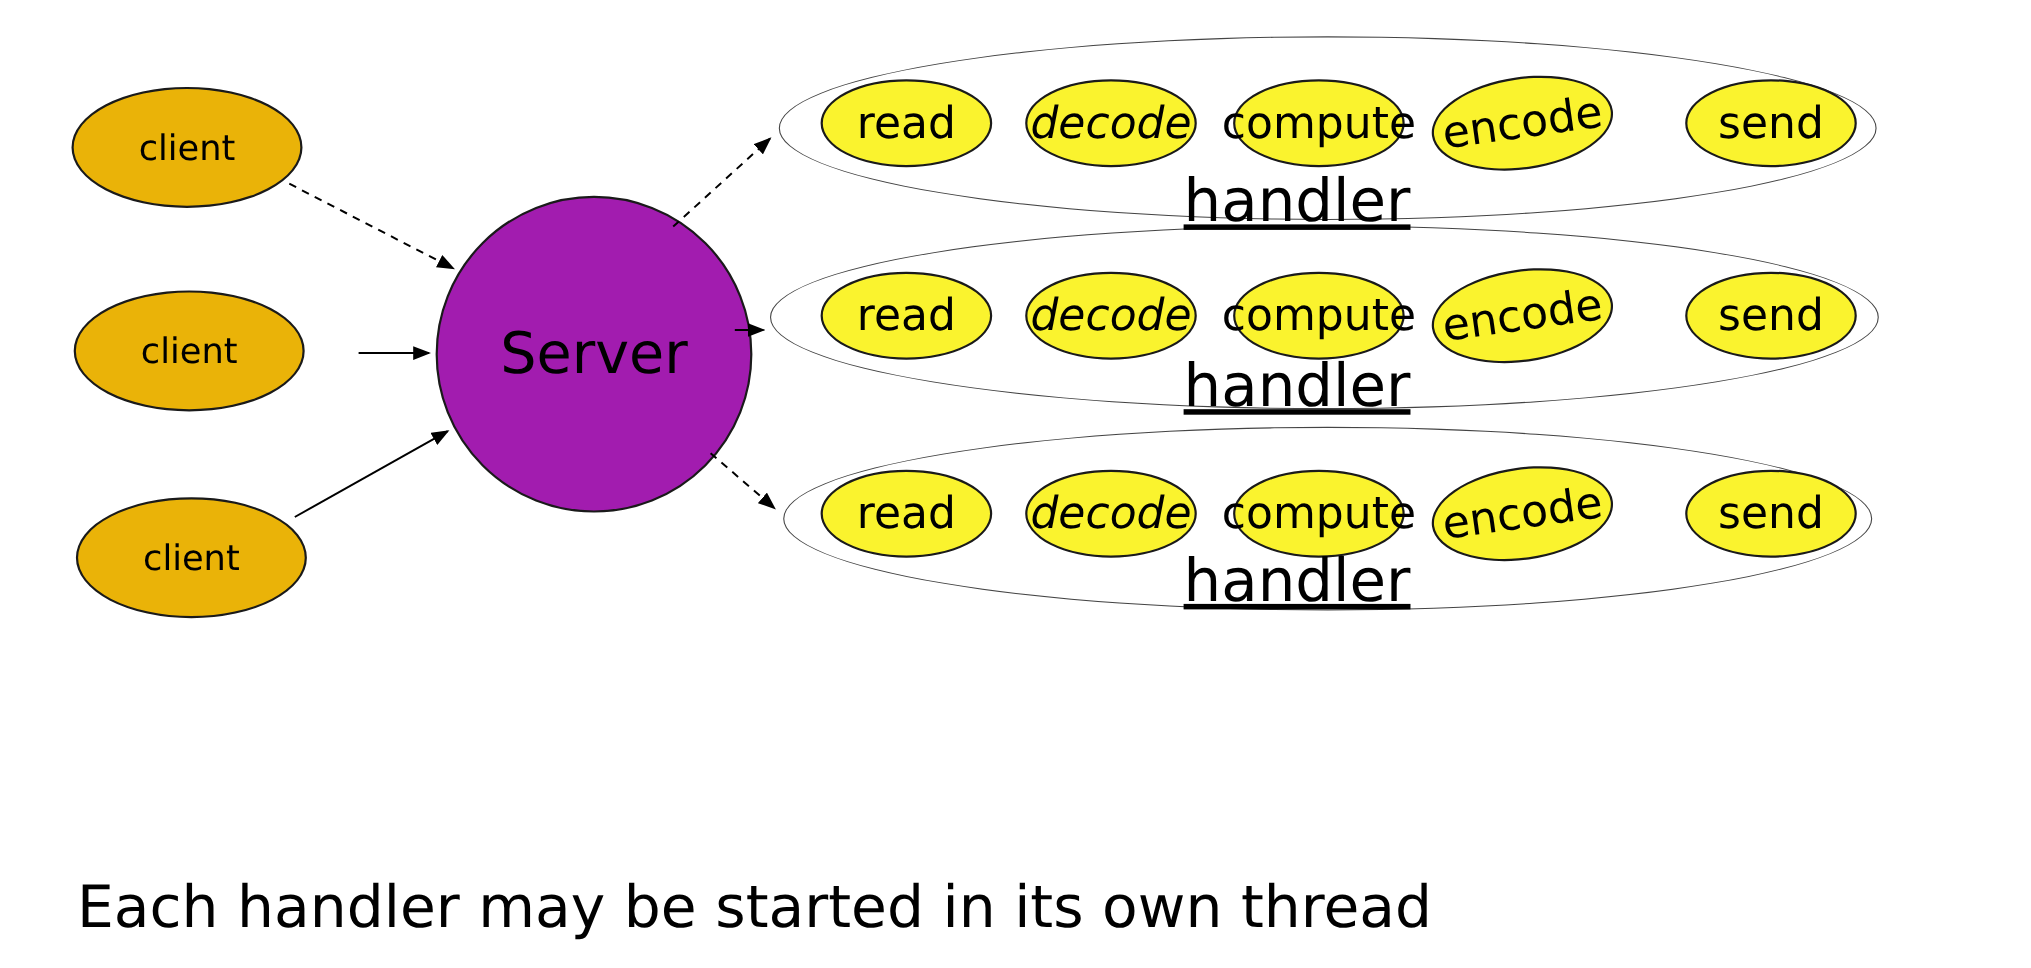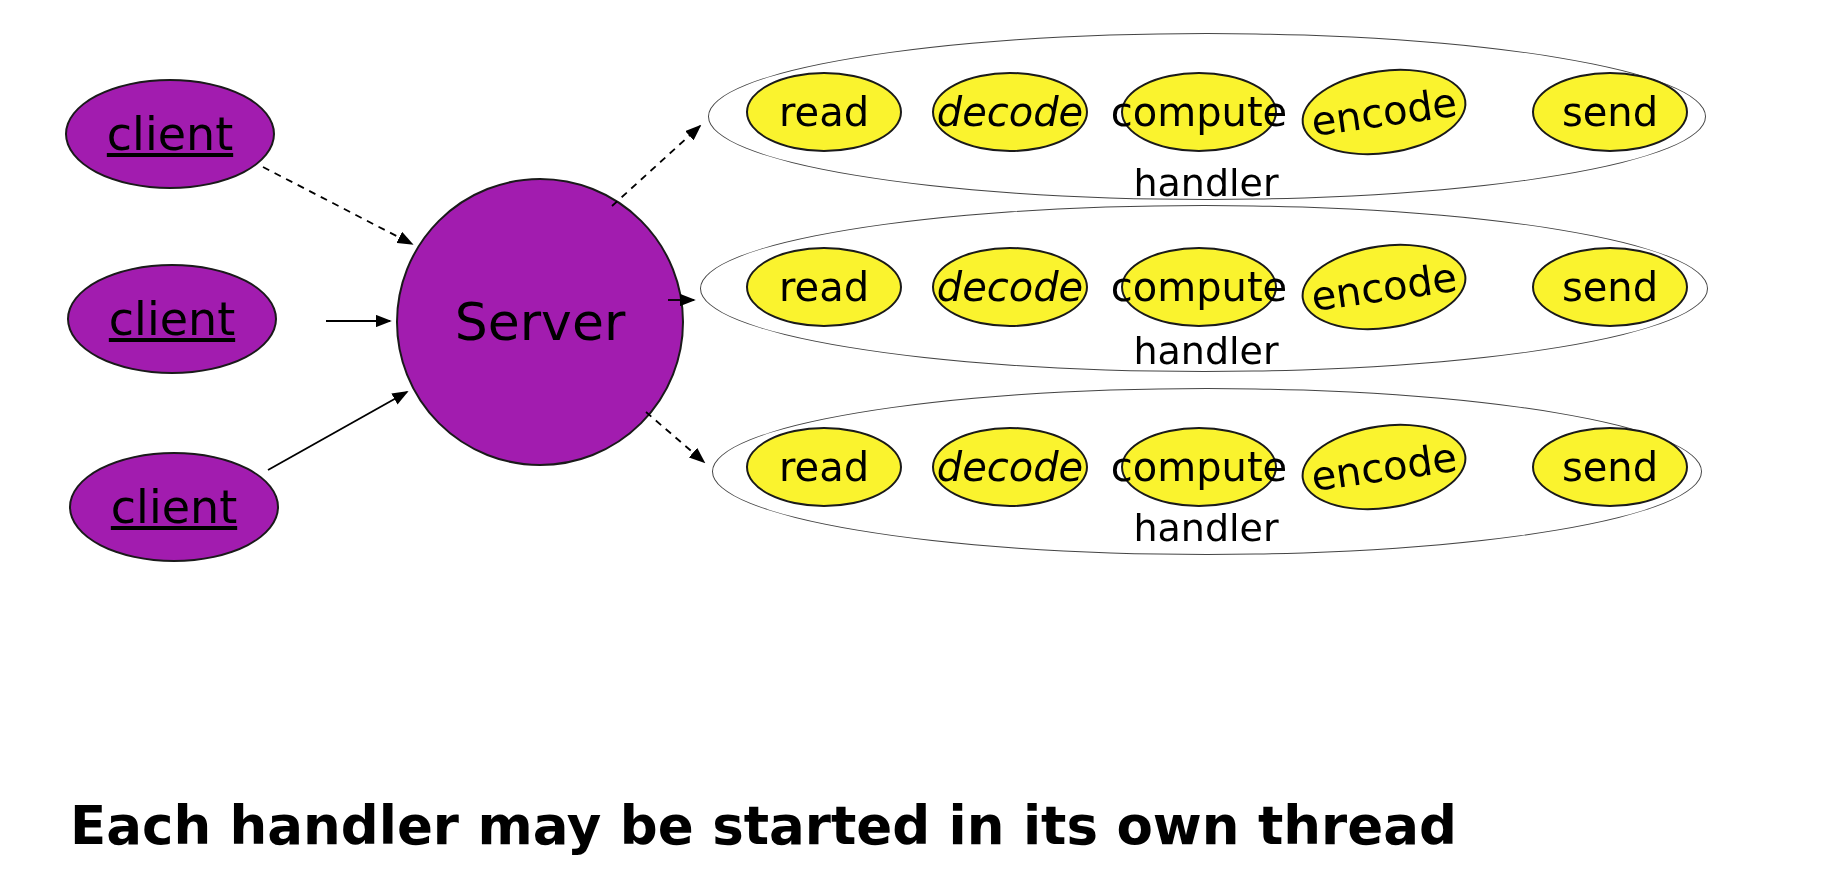--- a/index.html
+++ b/index.html
@@ -5,23 +5,23 @@
   html,body{margin:0;padding:0;background:#ffffff;}
   body{
     width:1846px;height:880px;position:relative;overflow:hidden;
     font-family:"DejaVu Sans","Liberation Sans",sans-serif;color:#000;
   }
   .stage-canvas{position:absolute;left:0;top:0;width:1846px;height:880px;}
 
   
   .client{
     position:absolute;width:206px;height:106px;border-radius:50%;
-    background:#a21caf;border:2px solid #1a1a1a;
+    background:#eab308;border:2px solid #1a1a1a;
     display:flex;align-items:center;justify-content:center;
-    font-size:46px;z-index:3;text-decoration:underline;
+    font-size:32px;z-index:3;
   }
   .client1{left:65px;top:79px;}
   .client2{left:67px;top:264px;}
   .client3{left:69px;top:452px;}
 
   
   .server{
     position:absolute;left:396px;top:178px;width:284px;height:284px;border-radius:50%;
     background:#a21caf;border:2px solid #1a1a1a;
     display:flex;align-items:center;justify-content:center;
@@ -54,31 +54,31 @@
   .r3{top:427px;} .r3.encode{top:425px;}
 
   .x-read{left:746px;text-align:right;}
   .x-decode{left:932px;font-style:italic;}
   .x-compute{left:1121px;}
   .x-encode{left:1301px;}
   .x-send{left:1532px;}
 
   
   .handler-label{
-    position:absolute;left:1076px;width:260px;text-align:center;
-    font-size:38px;line-height:54px;z-index:4;
+    position:absolute;left:1076px;width:260px;
+    font-size:54px;line-height:54px;z-index:4;text-decoration:underline;
   }
   .hl1{top:156px;}
   .hl2{top:324px;}
   .hl3{top:501px;}
 
   
   .caption{
     position:absolute;left:70px;top:796px;font-size:53px;line-height:60px;
-    white-space:nowrap;z-index:4;font-weight:bold;
+    white-space:nowrap;z-index:4;
   }
 
   
   svg.arrows{position:absolute;left:0;top:0;z-index:5;pointer-events:none;}
   .arrow-line{stroke:#000;stroke-width:1.8;fill:none;}
   .dashed{stroke-dasharray:7 6;}
 </style>
 </head>
 <body>
 

